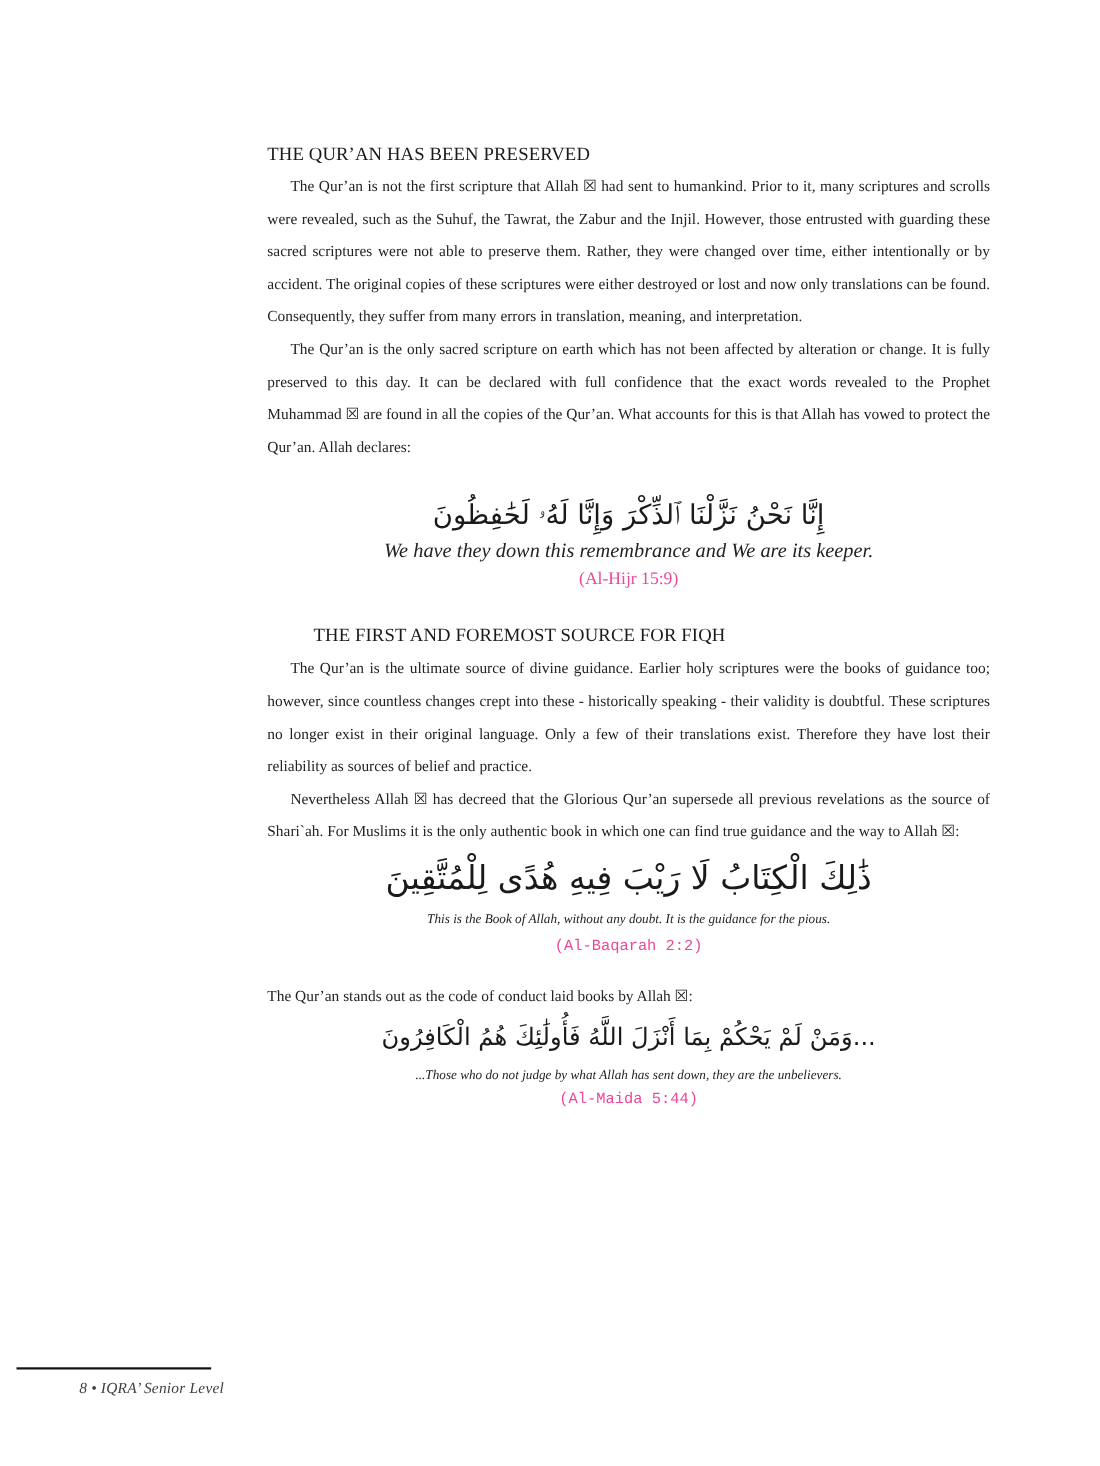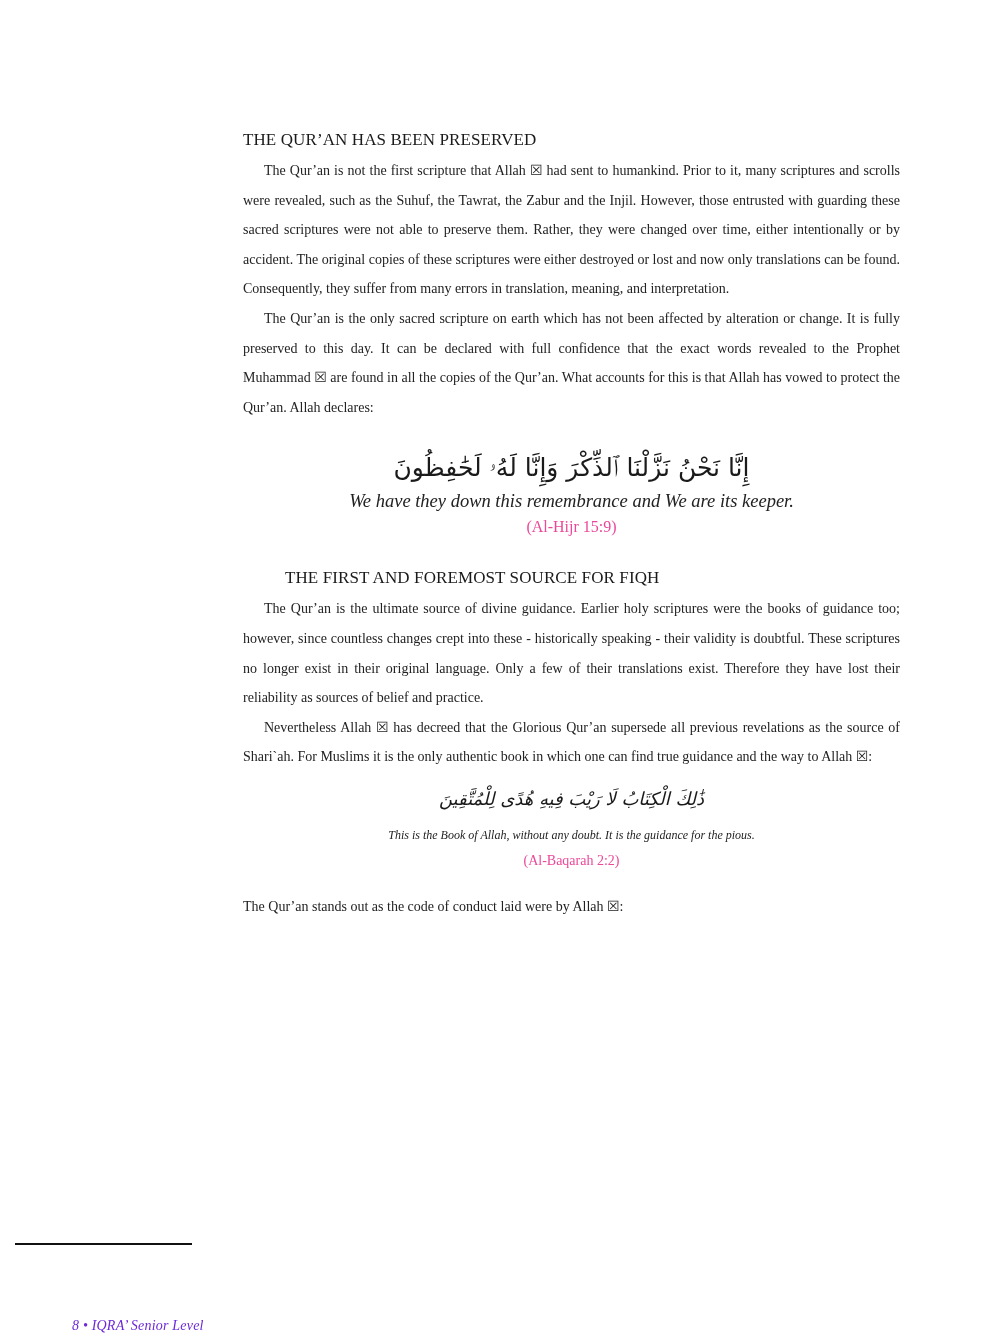--- a/index.html
+++ b/index.html
@@ -53,37 +53,37 @@
     font-style: italic;
     font-size: 18.5px;
     line-height: 26px;
     color: #222;
   }
   .verse .ref {
     font-size: 16px;
     line-height: 26px;
     color: #ec4899;
   }
-  .verse .ref.small { font-size: 14px; }
+  .verse .ref.small { font-size: 14px; font-family: Liberation Mono, monospace; }
   .verse .translation.small { font-size: 12px; }
   .footer-rule {
     position: absolute;
     left: 15px;
     top: 1243px;
     width: 177px;
     height: 2px;
     background: #111;
   }
   .footer-text {
     position: absolute;
     left: 72px;
-    top: 1318px;
+    top: 1255px;
     font-size: 14px;
     font-style: italic;
-    color: #6d28d9;
+    color: #404040;
     letter-spacing: 0.2px;
   }
 </style>
 </head>
 <body>
 
 <div class="page">
 
   <h2 class="heading">THE QUR’AN HAS BEEN PRESERVED</h2>
   <p class="para">The Qur’an is not the first scripture that Allah ☒ had sent to humankind. Prior to it, many scriptures and scrolls were revealed, such as the Suhuf, the Tawrat, the Zabur and the Injil.  However, those entrusted with guarding these sacred scriptures were not able to preserve them. Rather, they were changed over time, either intentionally or by accident.  The original copies of these scriptures were either destroyed or lost and now only translations can be found. Consequently, they suffer from many errors in translation, meaning, and interpretation.</p>
@@ -93,24 +93,29 @@
     <div class="arabic">إِنَّا نَحْنُ نَزَّلْنَا ٱلذِّكْرَ وَإِنَّا لَهُۥ لَحَٰفِظُونَ</div>
     <div class="translation">We have they down this remembrance and We are its keeper.</div>
     <div class="ref">(Al-Hijr 15:9)</div>
   </div>
 
   <h2 class="heading" style="margin-top:26px;margin-left:42px;">THE FIRST AND FOREMOST SOURCE FOR FIQH</h2>
   <p class="para">The Qur’an is the ultimate source of divine guidance. Earlier holy scriptures were the books of guidance too; however, since countless changes crept into these - historically speaking - their validity is doubtful. These scriptures no longer exist in their original language. Only a few of their translations exist. Therefore they have lost their reliability as sources of belief and practice.</p>
   <p class="para">Nevertheless Allah ☒ has decreed that the Glorious Qur’an supersede all previous revelations as the source of Shari`ah.  For Muslims it is the only authentic book in which one can find true guidance and the way to Allah ☒:</p>
 
   <div class="verse" style="margin-top:4px;">
-    <div class="arabic" style="font-size:18px; line-height:46px;font-style:italic;">ذَٰلِكَ الْكِتَابُ لَا رَيْبَ فِيهِ هُدًى لِلْمُتَّقِينَ</div>
+    <div class="arabic" style="font-size:30px; line-height:46px;">ذَٰلِكَ الْكِتَابُ لَا رَيْبَ فِيهِ هُدًى لِلْمُتَّقِينَ</div>
     <div class="translation small">This is the Book of Allah, without any doubt. It is the guidance for the pious.</div>
     <div class="ref small">(Al-Baqarah 2:2)</div>
   </div>
 
-  <p class="para no-indent" style="margin-top:18px;">The Qur’an stands out as the code of conduct laid were by Allah ☒:</p>
+  <p class="para no-indent" style="margin-top:18px;">The Qur’an stands out as the code of conduct laid books by Allah ☒:</p>
 
+  <div class="verse" style="margin-top:2px;">
+    <div class="arabic" style="font-size:22px;">...وَمَنْ لَمْ يَحْكُمْ بِمَا أَنْزَلَ اللَّهُ فَأُولَٰئِكَ هُمُ الْكَافِرُونَ</div>
+    <div class="translation small">...Those who do not judge by what Allah has sent down, they are the unbelievers.</div>
+    <div class="ref small" style="line-height:20px;">(Al-Maida 5:44)</div>
+  </div>
 
 </div>
 
 <div class="footer-rule"></div>
 <div class="footer-text">8 • IQRA’ Senior Level</div>
 
 </body></html>

